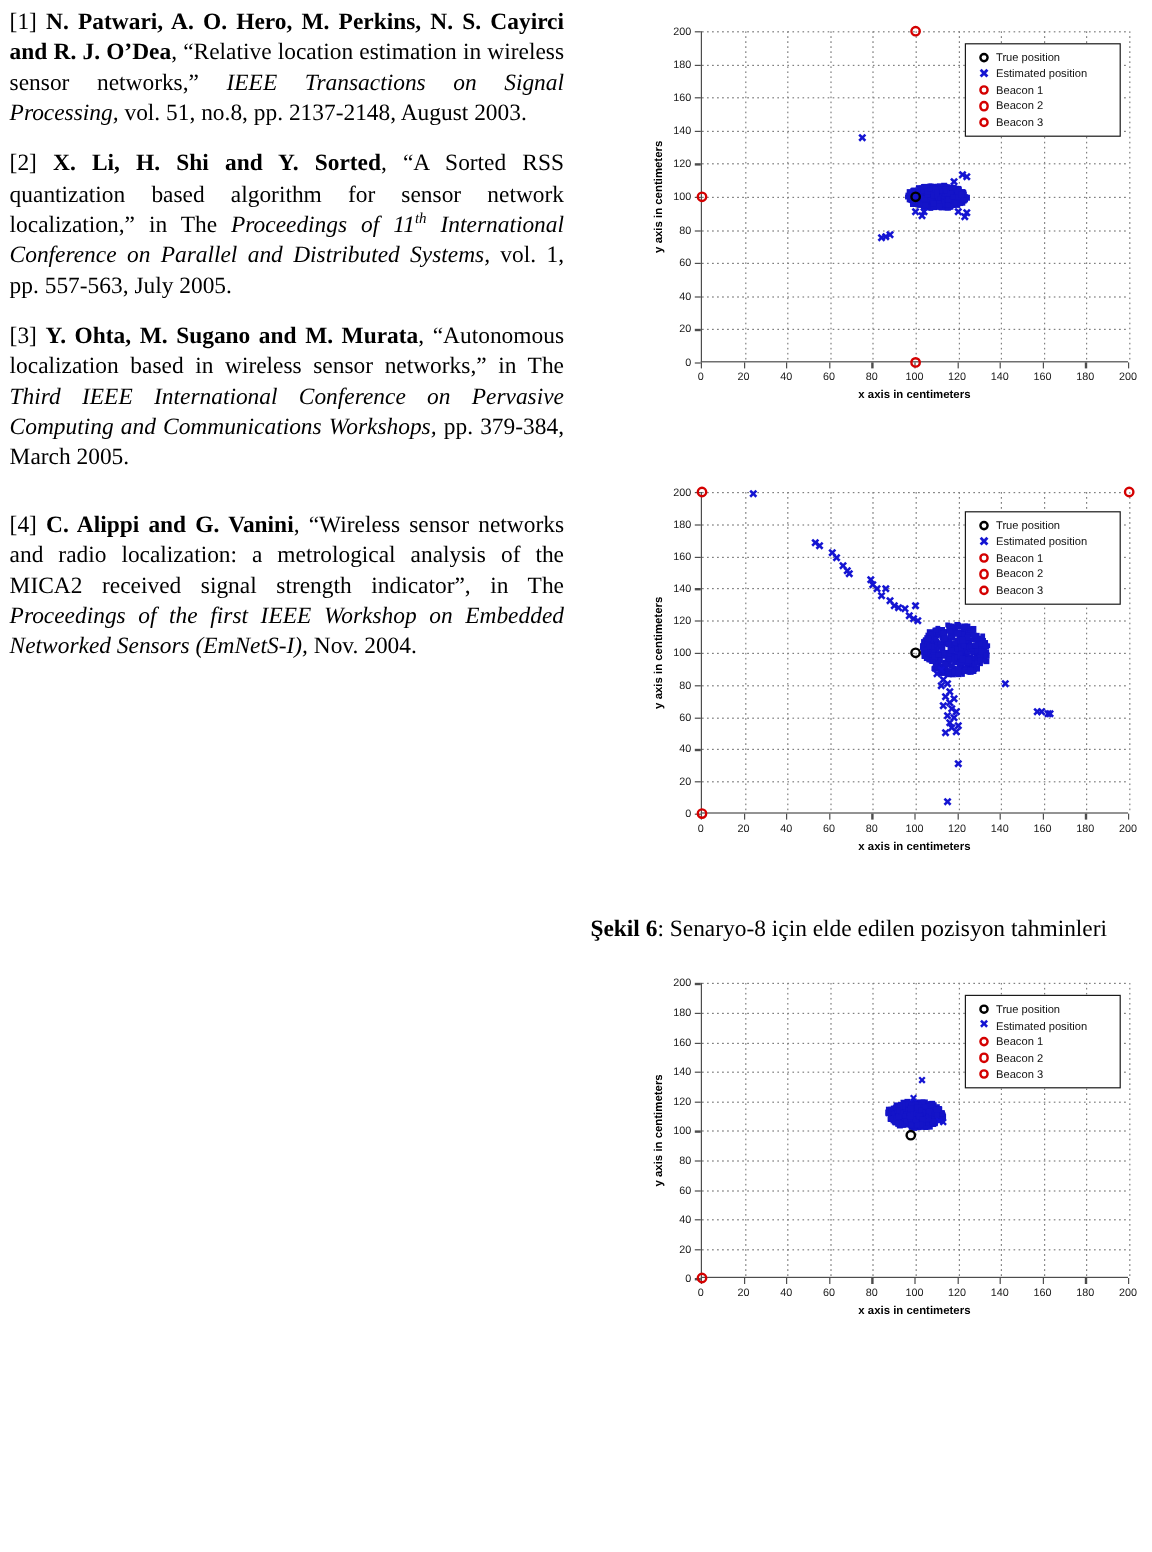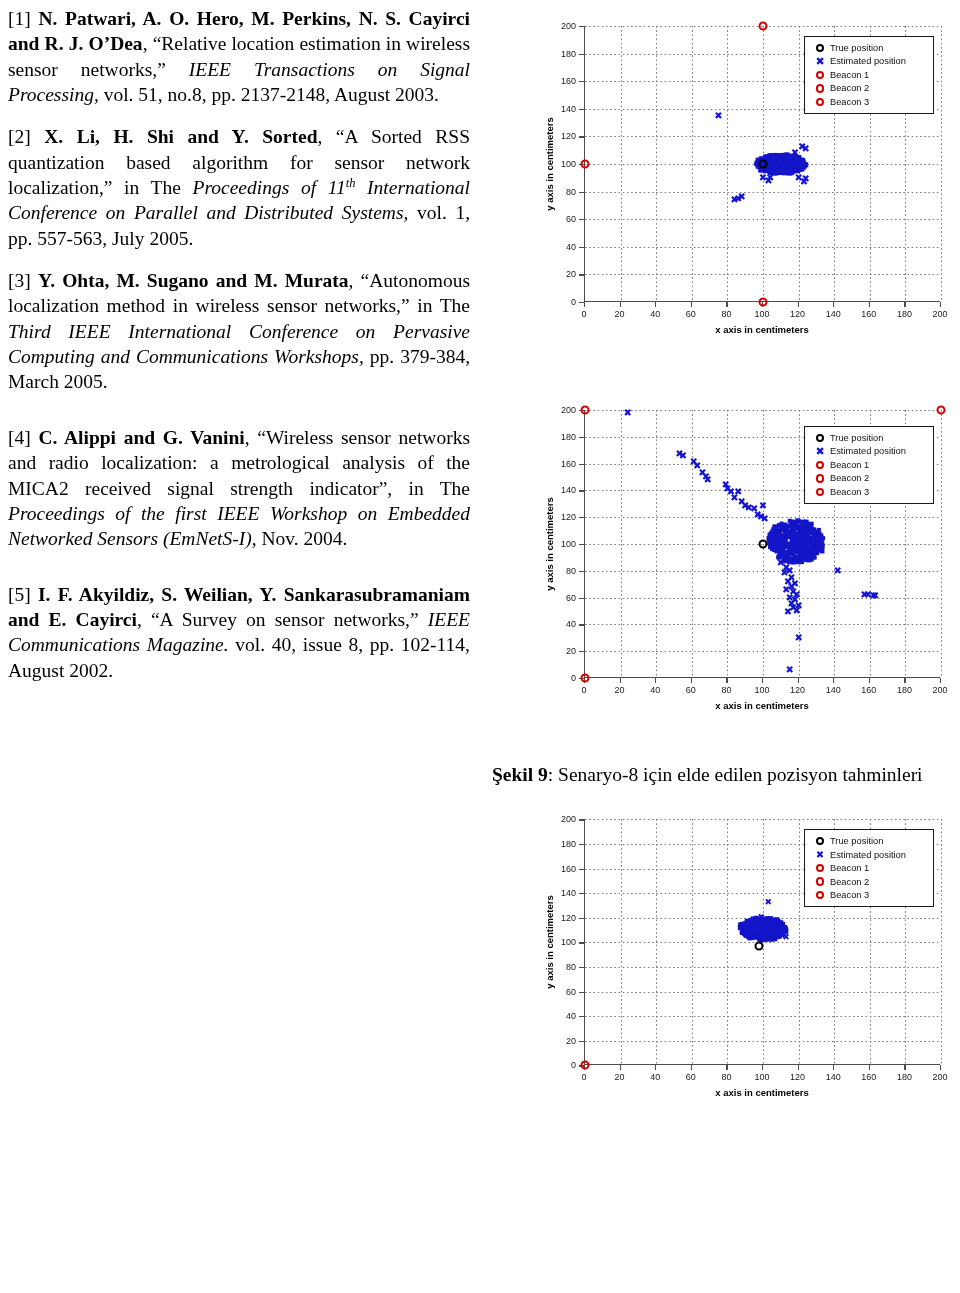--- a/index.html
+++ b/index.html
@@ -227,32 +227,28 @@
       <span class="b">N. Patwari, A. O. Hero, M. Perkins, N. S. Cayirci and R. J. O’Dea</span><span>, “Relative location estimation in wireless sensor networks,” </span><span class="i">IEEE Transactions on Signal Processing,</span><span> vol. 51, no.8, pp. 2137-2148, August 2003.</span>
     </p>
 
     <p class="ref" id="ref-2">
       <span>[2]</span>
       <span class="b">X. Li, H. Shi and Y. Sorted</span><span>, “A Sorted RSS quantization based algorithm for sensor network localization,” in The </span><span class="i">Proceedings of 11</span><sup class="th i">th</sup><span class="i"> International Conference on Parallel and Distributed Systems,</span><span> vol. 1, pp. 557-563, July 2005.</span>
     </p>
 
     <p class="ref gap" id="ref-3">
       <span>[3]</span>
-      <span class="b">Y. Ohta, M. Sugano and M. Murata</span><span>, “Autonomous localization method in wireless sensor networks,” in The </span><span class="i">Third IEEE International Conference on Pervasive Computing and Communications Workshops,</span><span> pp. 379-384, March 2005.</span>
+      <span class="b">Y. Ohta, M. Sugano and M. Murata</span><span>, “Autonomous localization based in wireless sensor networks,” in The </span><span class="i">Third IEEE International Conference on Pervasive Computing and Communications Workshops,</span><span> pp. 379-384, March 2005.</span>
     </p>
 
     <p class="ref gap" id="ref-4">
       <span>[4]</span>
       <span class="b">C. Alippi and G. Vanini</span><span>, “Wireless sensor networks and radio localization: a metrological analysis of the MICA2 received signal strength indicator”, in The </span><span class="i">Proceedings of the first IEEE Workshop on Embedded Networked Sensors (EmNetS-I),</span><span> Nov. 2004.</span>
     </p>
 
-    <p class="ref" id="ref-5">
-      <span>[5]</span>
-      <span class="b">I. F. Akyildiz, S. Weilian, Y. Sankarasubramaniam and E. Cayirci</span><span>, “A Survey on sensor networks,” </span><span class="i">IEEE Communications Magazine.</span><span> vol. 40, issue 8, pp. 102-114, August 2002.</span>
-    </p>
 
   </div>
 
   <div class="col-right">
 
     <div class="figure fig-1">
       <div class="plot" id="plot-0" style="left: 38px; top: 8px; width: 430px; height: 330px;">
           <div class="plot-area" style="left: 60px; top: 14px; width: 356px; height: 276px;">
             <div class="gl-v" style="left: 35.6px;"></div>
             <div class="gl-v" style="left: 71.2px;"></div>
@@ -1364,21 +1360,21 @@
               <span class="legend-key">
                 <span class="key-circle-red"></span>
               </span>
               <span class="legend-text">Beacon 3</span>
             </div>
           </div>
         </div>
     </div>
 
     <p class="caption">
-      <span class="lab">Şekil 9</span><span>: Senaryo-8 için elde edilen pozisyon tahminleri</span>
+      <span class="lab">Şekil 6</span><span>: Senaryo-8 için elde edilen pozisyon tahminleri</span>
     </p>
 
     <div class="figure fig-3">
       <div class="plot" id="plot-2" style="left: 38px; top: 4px; width: 430px; height: 300px;">
           <div class="plot-area" style="left: 60px; top: 14px; width: 356px; height: 246px;">
             <div class="gl-v" style="left: 35.6px;"></div>
             <div class="gl-v" style="left: 71.2px;"></div>
             <div class="gl-v" style="left: 106.8px;"></div>
             <div class="gl-v" style="left: 142.4px;"></div>
             <div class="gl-v" style="left: 178px;"></div>

